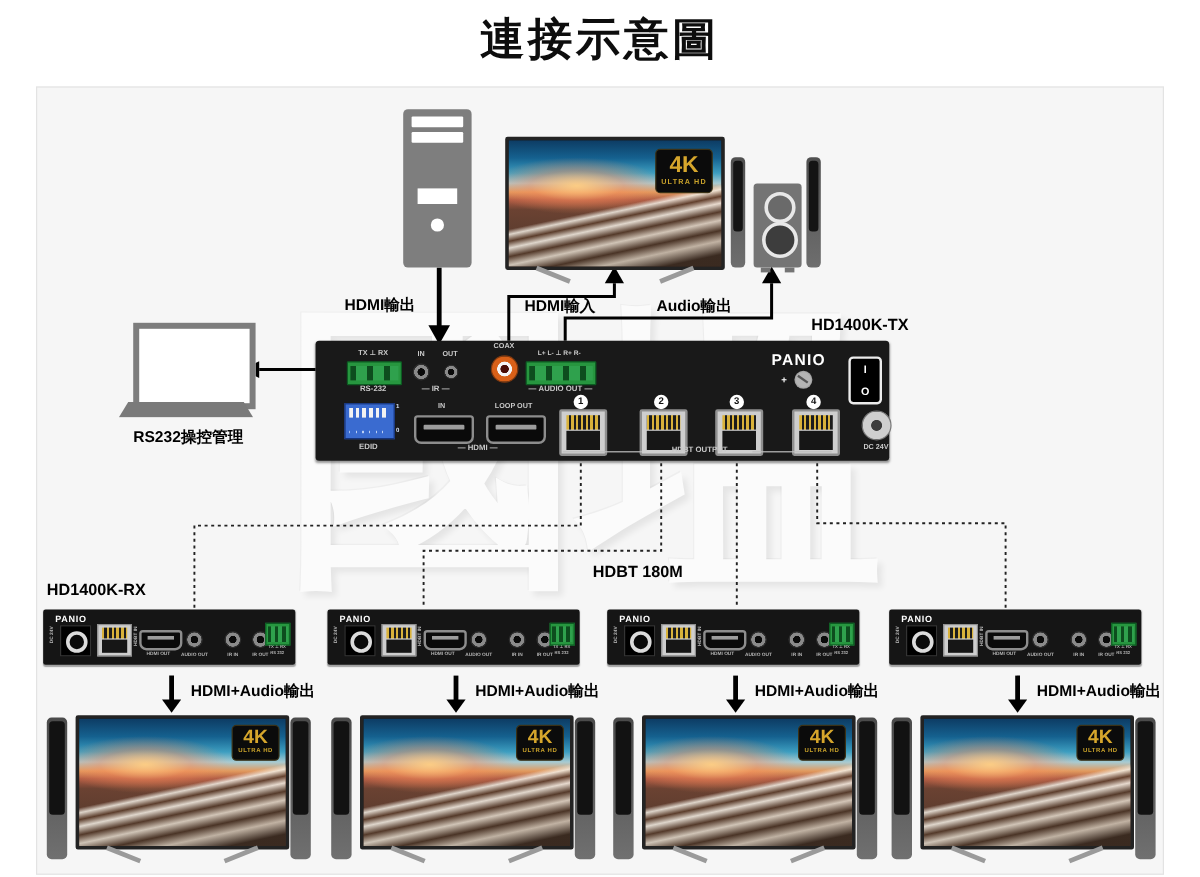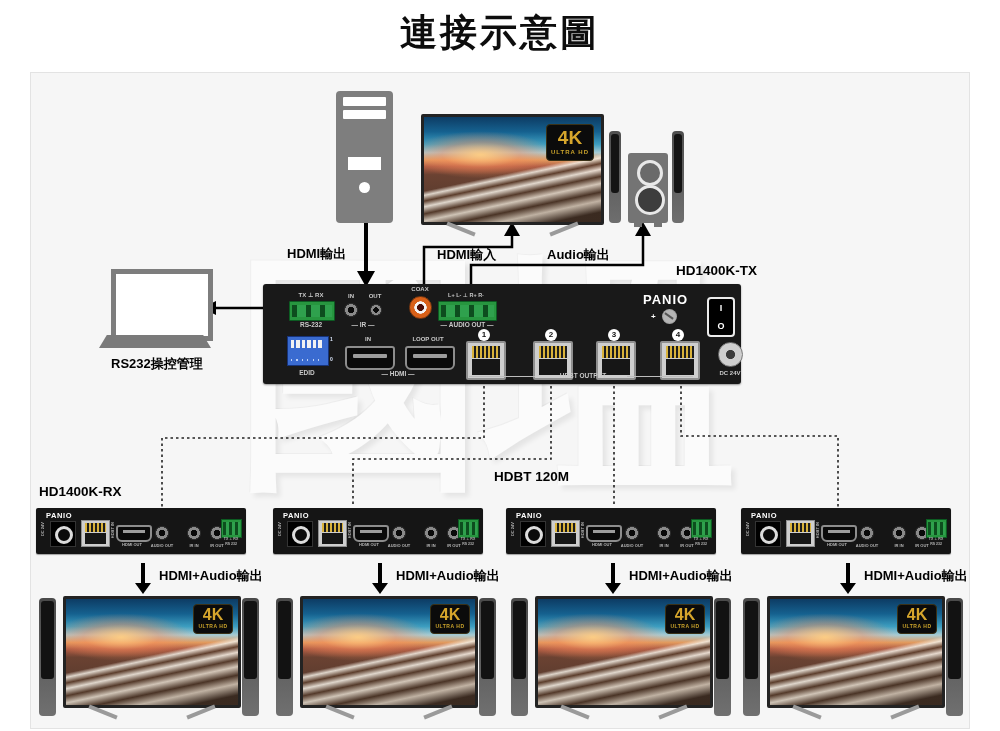--- a/index.html
+++ b/index.html
@@ -197,21 +197,21 @@
 
     <div class="laptop-screen"></div>
     <div class="laptop-base"></div>
 
     <div class="lbl" style="left:256px;top:172px">HDMI輸出</div>
     <div class="lbl" style="left:406px;top:173px">HDMI輸入</div>
     <div class="lbl" style="left:516px;top:173px">Audio輸出</div>
     <div class="lbl lbl-model" style="left:645px;top:190px">HD1400K-TX</div>
     <div class="lbl" style="left:80px;top:282px">RS232操控管理</div>
     <div class="lbl lbl-model" style="left:8px;top:411px">HD1400K-RX</div>
-    <div class="lbl lbl-model" style="left:463px;top:396px">HDBT 120M</div>
+    <div class="lbl lbl-model" style="left:463px;top:396px">HDBT 180M</div>
     <div class="lbl" style="left:128px;top:494px">HDMI+Audio輸出</div>
     <div class="lbl" style="left:365px;top:494px">HDMI+Audio輸出</div>
     <div class="lbl" style="left:598px;top:494px">HDMI+Audio輸出</div>
     <div class="lbl" style="left:833px;top:494px">HDMI+Audio輸出</div>
 
     <div class="tx">
       <div class="tiny" style="left:20px;top:7px;width:56px">TX ⊥ RX</div>
       <div class="term" style="left:26px;top:17px;width:44px;height:18px"></div>
       <div class="tiny" style="left:20px;top:37px;width:56px;font-size:6.5px">RS-232</div>
 

